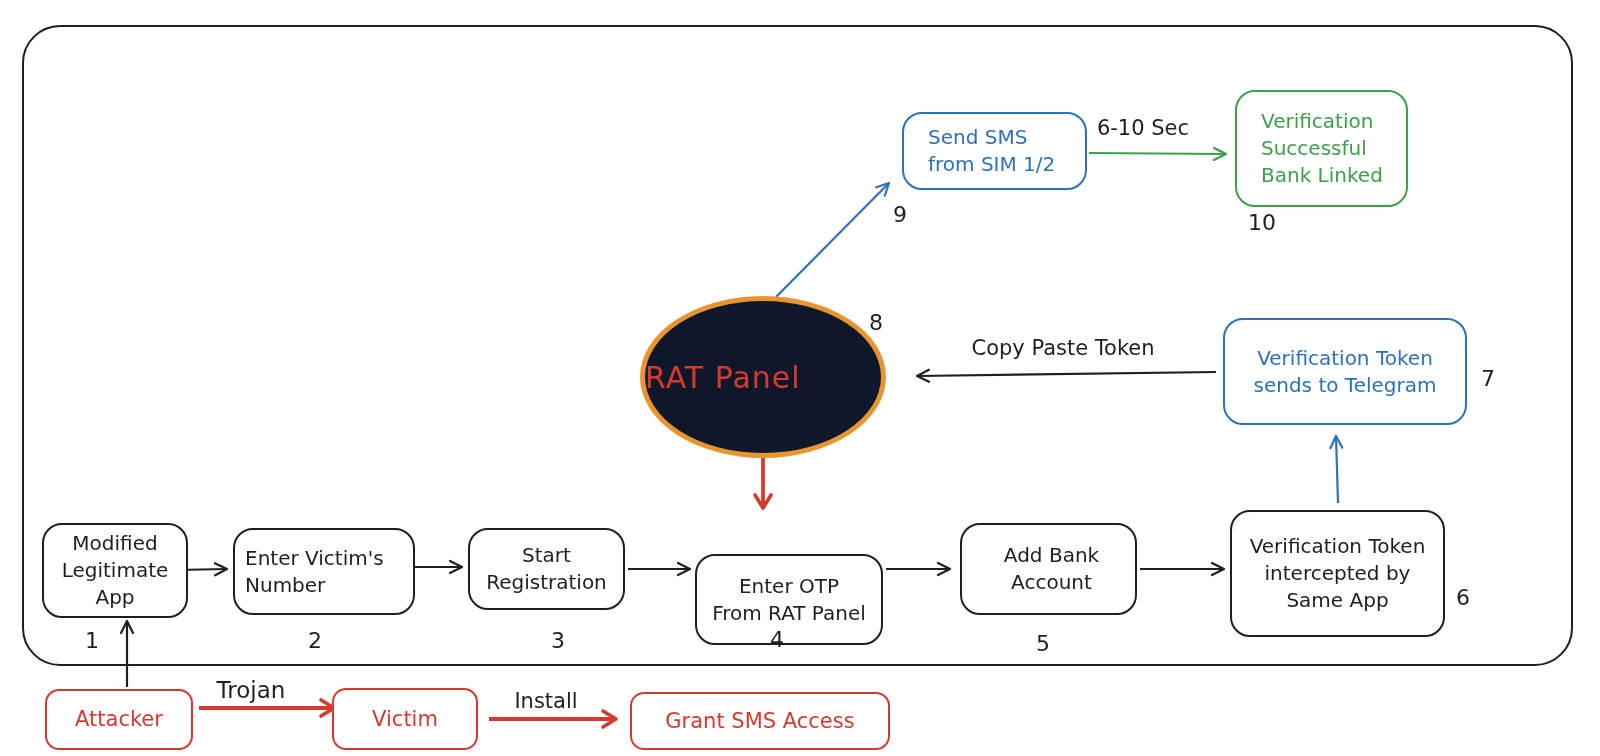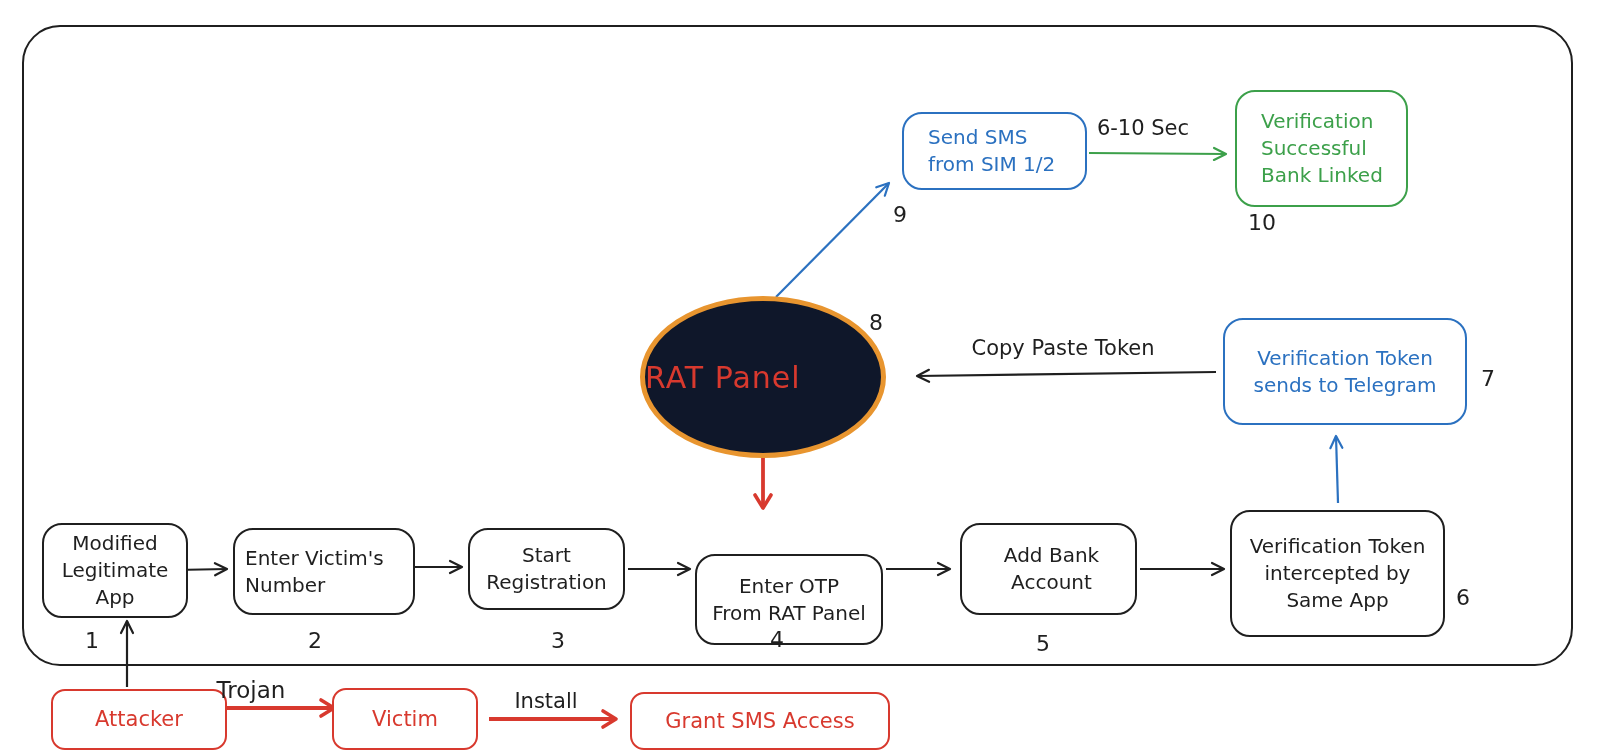--- a/index.html
+++ b/index.html
@@ -103,21 +103,21 @@
   </div>
   <div class="node blue" style="left:1223px; top:318px; width:244px; height:107px;">
     <span class="node-label">Verification Token
 sends to Telegram</span>
   </div>
 
   <div class="ellipse" style="left:640px; top:296px; width:246px; height:162px;">
     <span class="node-label">RAT Panel</span>
   </div>
 
-  <div class="node red" style="left:51px; top:689px; width:176px; height:61px;">
+  <div class="node red" style="left:45px; top:689px; width:148px; height:61px;">
     <span class="node-label">Attacker</span>
   </div>
   <div class="node red" style="left:332px; top:688px; width:146px; height:62px;">
     <span class="node-label">Victim</span>
   </div>
   <div class="node red" style="left:630px; top:692px; width:260px; height:58px;">
     <span class="node-label">Grant SMS Access</span>
   </div>
 
   <div class="num" style="left:92px;  top:640px;">1</div>

